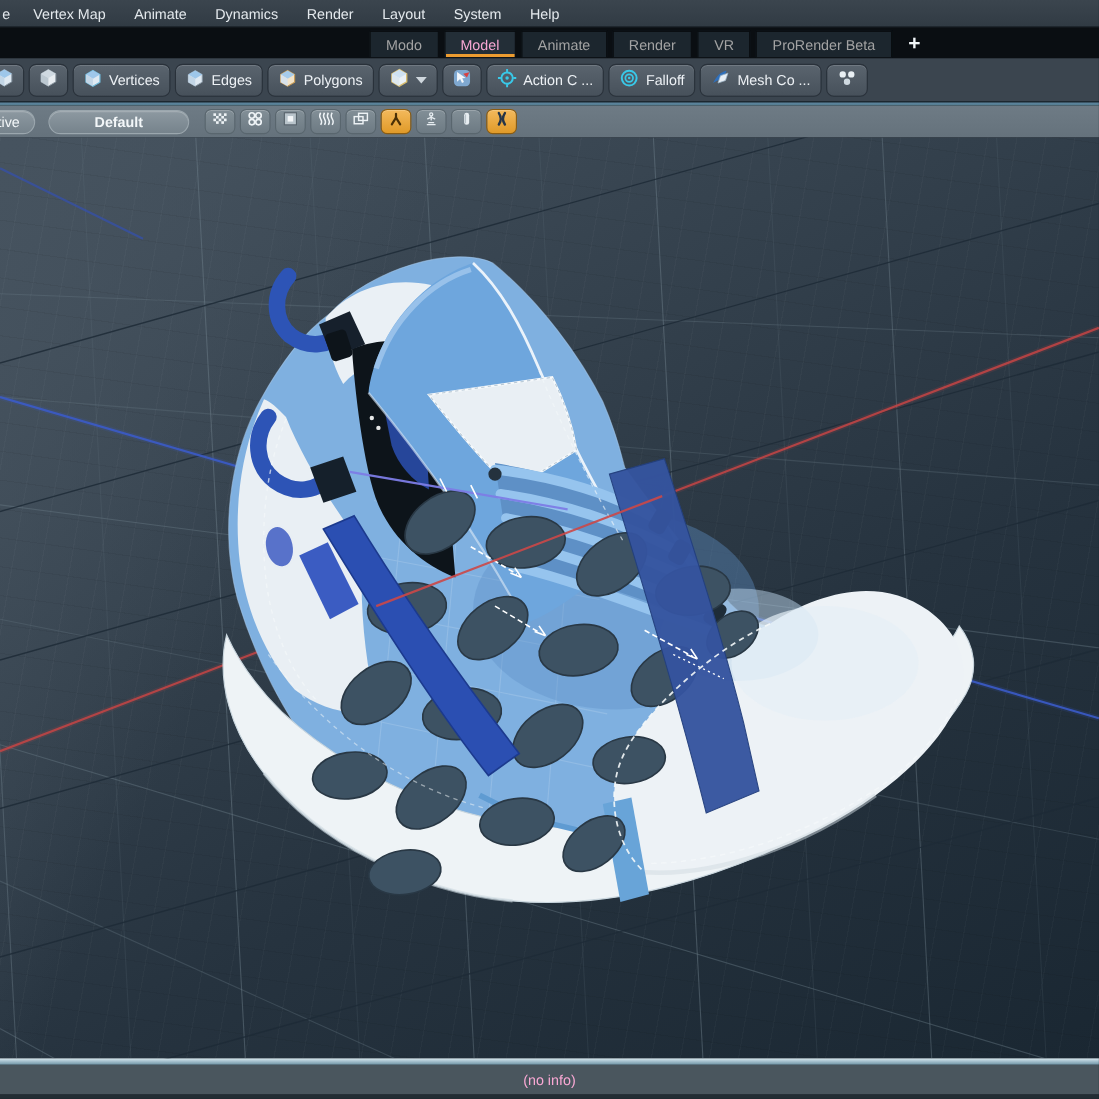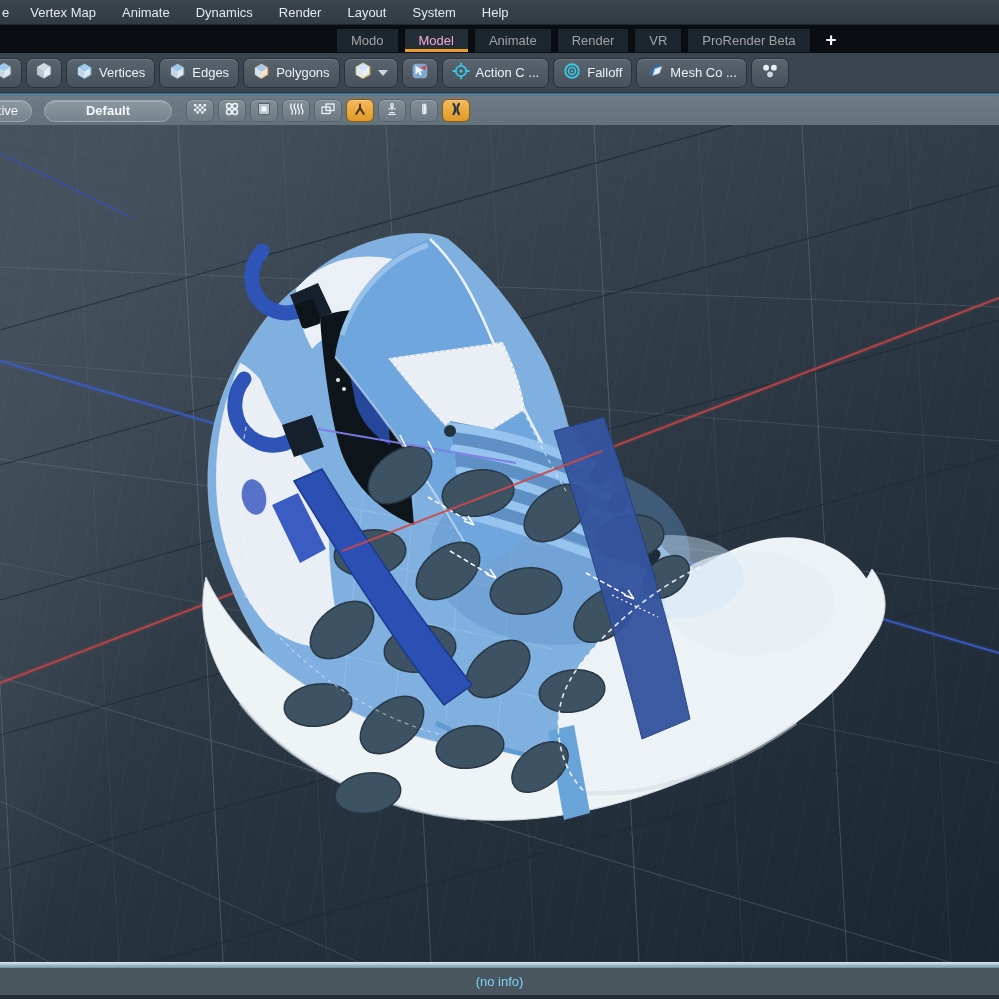--- a/index.html
+++ b/index.html
@@ -71,21 +71,21 @@
       repeating-linear-gradient(100deg, rgba(255,255,255,0.022) 0 1px, transparent 1px 26px),
       repeating-linear-gradient(8deg, rgba(0,0,0,0.05) 0 1px, transparent 1px 26px),
       linear-gradient(115deg,#46535f 0%,#39465200 30%),
       linear-gradient(150deg,#45525e 0%,#36434f 30%,#26333f 62%,#1a2732 100%);
   }
   .viewport svg { position:absolute; left:0; top:0; }
 
   
   .sep2 { height:6px;
     background:linear-gradient(#dcebf1,#9dbac8 55%,#6f93a4); flex:0 0 auto; }
-  .statusbar { height:27px; background:#4a565e; color:#7dd3fc; font-size:13px;
+  .statusbar { height:27px; background:#4a565e; color:#f9a8d4; font-size:13px;
     display:flex; align-items:center; justify-content:center; flex:0 0 auto; }
   .bottomstrip { flex:1 1 auto; background:#232d34; }
 </style>
 </head>
 <body>
 
 <div class="app">
 
   <div class="menubar">
     <span class="mi clip">e</span>

